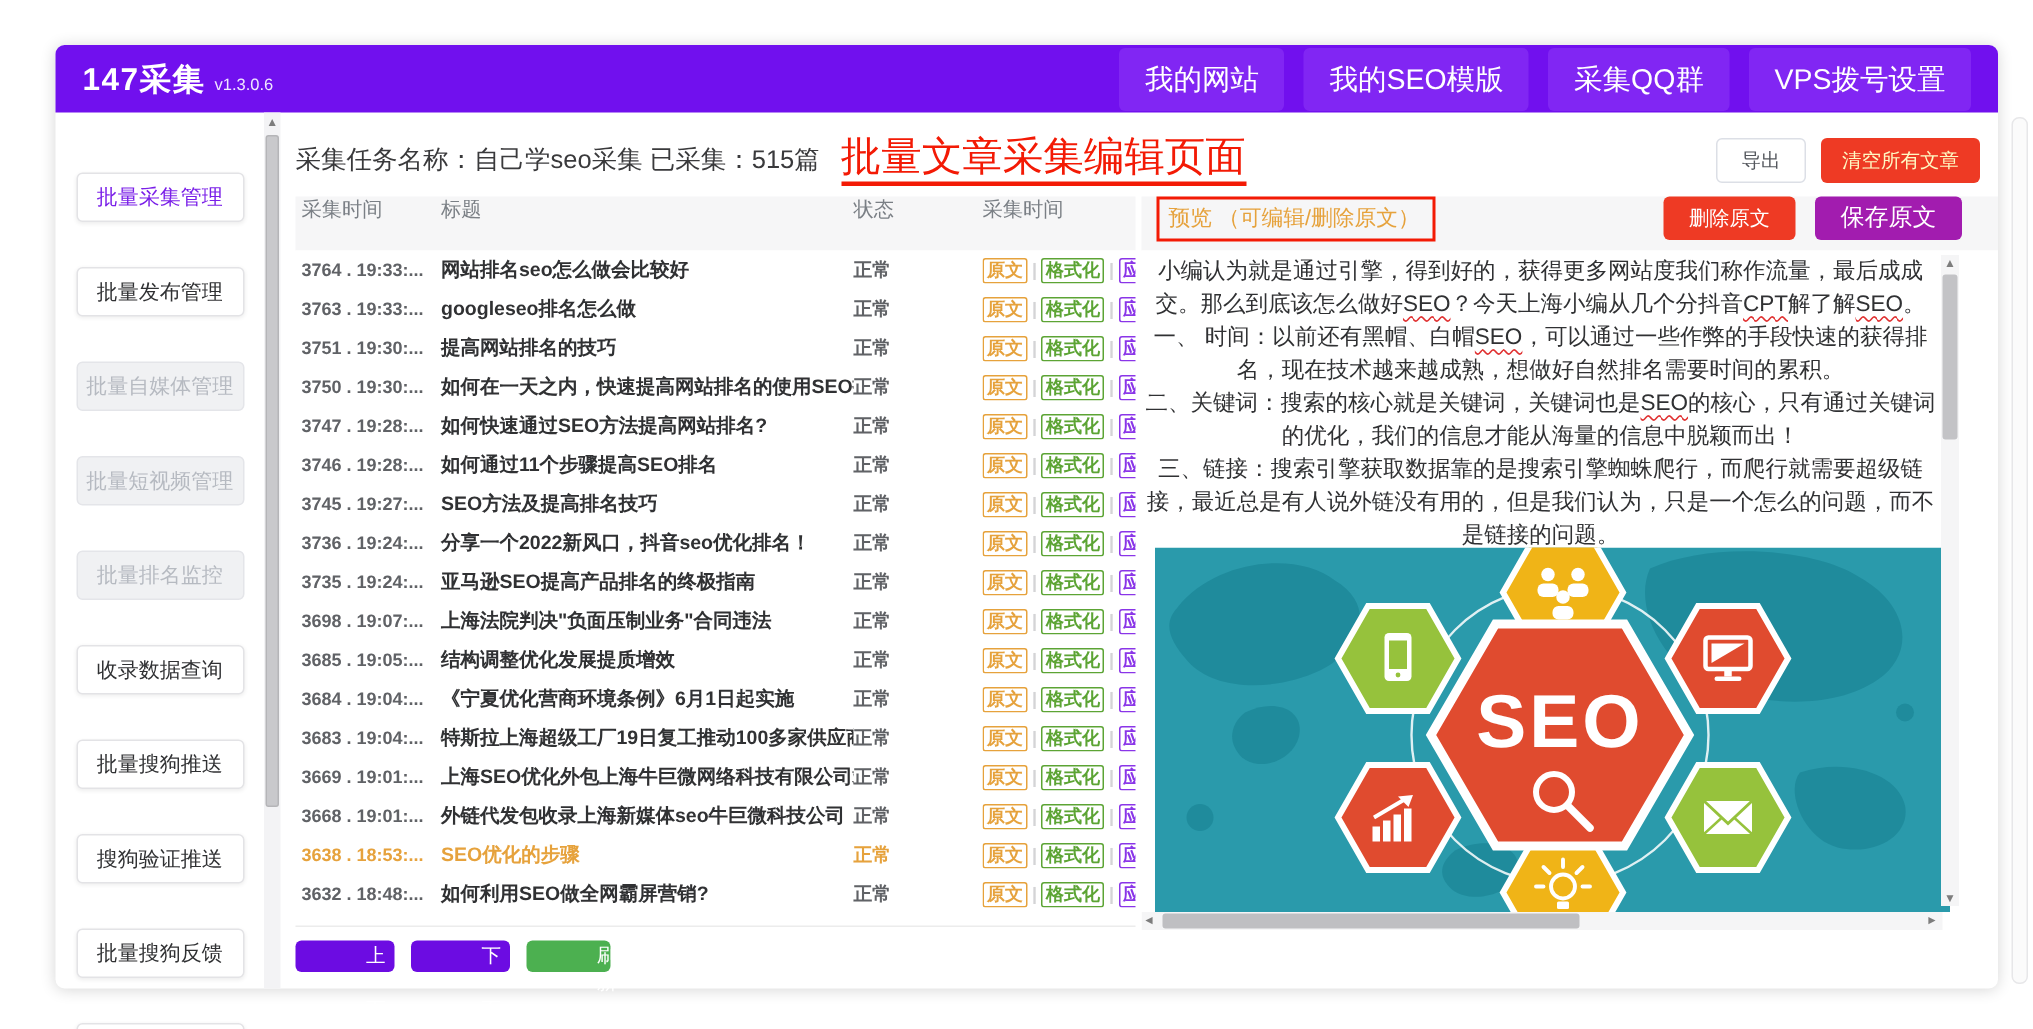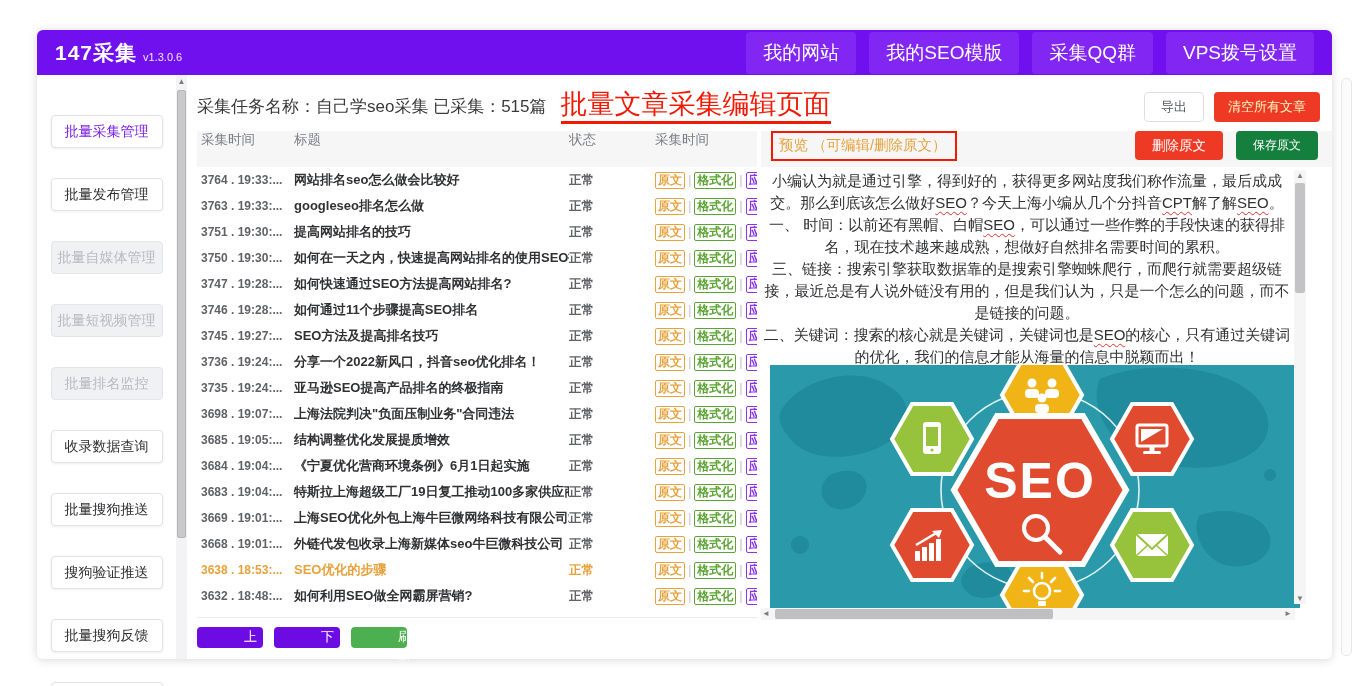--- a/index.html
+++ b/index.html
@@ -53,21 +53,21 @@
   .act-apply{color:#8a35e8;border-color:#8a35e8;}
   .sep{color:#d4d4d6;margin:0 3px;}
   
   .pager{margin-top:8px;border-top:1px solid #ececec;padding-top:9px;display:flex;gap:11px;}
   .pg-btn{background:#6c0ce2;border:none;color:#fff;font-size:13px;height:21px;width:66px;border-radius:4px;cursor:pointer;font-family:Liberation Serif, serif;padding-left:47px;}
   .pg-refresh{background:#4cb050;width:56px;}
   
   .preview-head{padding:0 10px;}
   .preview-title{border:2px solid #f31a05;color:#e6a23c;font-size:14.5px;padding:3px 8px 4px 6px;white-space:nowrap;}
   .del-btn{margin-left:auto;background:#ee3a24;border:none;color:#fff;font-size:13.5px;height:29px;padding:0 17px;border-radius:4px;cursor:pointer;font-family:inherit;}
-  .save-btn{margin-left:13px;background:#15803d;border:none;color:#fff;font-size:12px;height:29px;padding:0 17px;border-radius:4px;cursor:pointer;font-family:inherit;margin-right:4px;}
+  .save-btn{margin-left:13px;background:#a21caf;border:none;color:#fff;font-size:16px;height:29px;padding:0 17px;border-radius:4px;cursor:pointer;font-family:inherit;margin-right:14px;}
   .preview-body{position:relative;height:453px;background:#fff;overflow:hidden;}
   .preview-text{position:absolute;left:2px;top:3px;width:528px;text-align:center;font-size:15px;line-height:22px;color:#303133;}
   .wavy{text-decoration:underline;text-decoration-style:wavy;text-decoration-color:#e03131;text-decoration-thickness:1px;text-underline-offset:3px;}
   .seo-image{position:absolute;left:9px;top:198px;width:530px;height:243px;}
   
   .v-scroll{position:absolute;right:26px;top:3px;width:12px;height:434px;background:#f5f5f6;}
   .v-scroll .a-up{position:absolute;top:1px;left:0;width:12px;text-align:center;font-size:8px;color:#7d7d7d;}
   .v-scroll .thumb{position:absolute;left:1px;top:13px;width:10px;height:110px;background:#c3c3c6;border-radius:2px;}
   .v-scroll .a-down{position:absolute;bottom:1px;left:0;width:12px;text-align:center;font-size:8px;color:#7d7d7d;}
   .h-scroll{position:absolute;left:0;bottom:0;width:534px;height:12px;background:#f5f5f6;}
@@ -246,22 +246,22 @@
         <div class="right-col">
           <div class="band preview-head">
             <span class="preview-title">预览 （可编辑/删除原文）</span>
             <button class="del-btn">删除原文</button>
             <button class="save-btn">保存原文</button>
           </div>
           <div class="preview-body">
             <div class="preview-text">
                 <div class="para"><span>小编认为就是通过引擎，得到好的，获得更多网站度我们称作流量，最后成成交。那么到底该怎么做好</span><span class="wavy">SEO</span><span>？今天上海小编从几个分抖音</span><span class="wavy">CPT</span><span>解了解</span><span class="wavy">SEO</span><span>。</span></div>
                 <div class="para"><span>一、 时间：以前还有黑帽、白帽</span><span class="wavy">SEO</span><span>，可以通过一些作弊的手段快速的获得排名，现在技术越来越成熟，想做好自然排名需要时间的累积。</span></div>
+                <div class="para"><span>二、关键词：搜索的核心就是关键词，关键词也是</span><span class="wavy">SEO</span><span>的核心，只有通过关键词的优化，我们的信息才能从海量的信息中脱颖而出！</span></div>
                 <div class="para"><span>三、链接：搜索引擎获取数据靠的是搜索引擎蜘蛛爬行，而爬行就需要超级链接，最近总是有人说外链没有用的，但是我们认为，只是一个怎么的问题，而不是链接的问题。</span></div>
-                <div class="para"><span>二、关键词：搜索的核心就是关键词，关键词也是</span><span class="wavy">SEO</span><span>的核心，只有通过关键词的优化，我们的信息才能从海量的信息中脱颖而出！</span></div>
               </div>
 
             <svg class="seo-image" viewBox="0 0 530 243">
               <rect x="0" y="0" width="530" height="243" fill="#2a9aab"></rect>
               <g fill="#1f8b9c">
                 <path d="M15,40 C40,8 95,2 120,22 C150,40 135,70 110,82 C80,96 40,96 22,76 C8,60 6,50 15,40 Z"></path>
                 <path d="M60,110 C80,100 100,108 96,126 C92,142 70,150 58,140 C48,130 50,118 60,110 Z"></path>
                 <path d="M330,14 C370,-4 440,0 470,20 C502,38 508,70 482,88 C450,110 400,104 370,92 C340,80 318,40 330,14 Z"></path>
                 <path d="M430,150 C460,140 495,150 500,172 C504,192 480,206 455,200 C432,194 420,162 430,150 Z"></path>
                 <path d="M200,202 C220,192 245,198 242,216 C238,232 210,238 198,228 C188,219 190,210 200,202 Z"></path>

